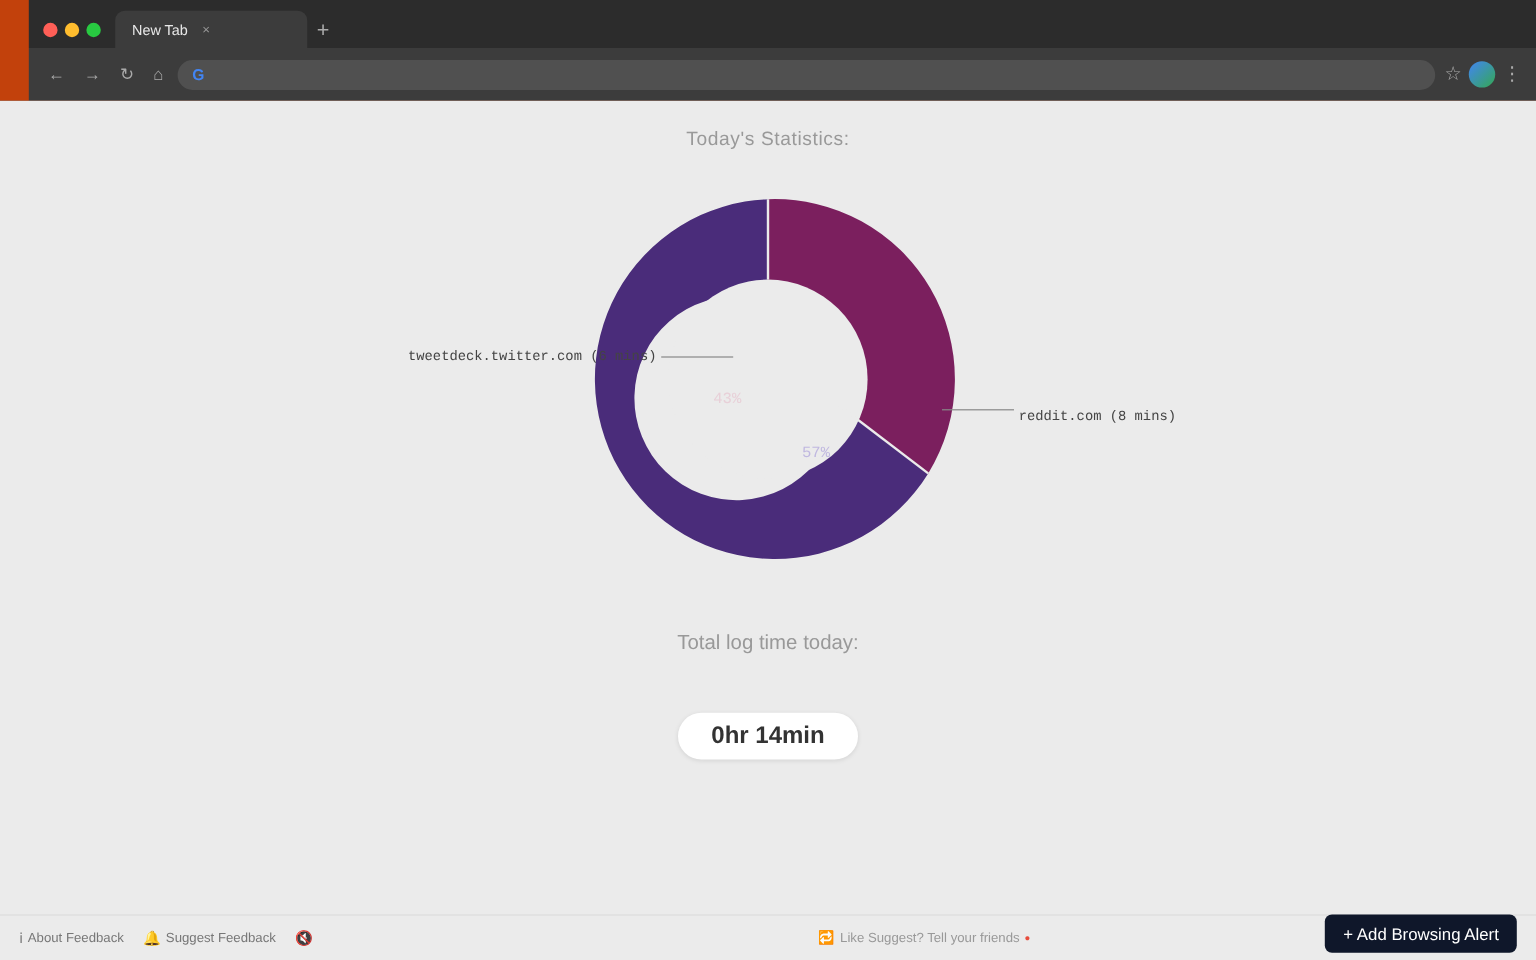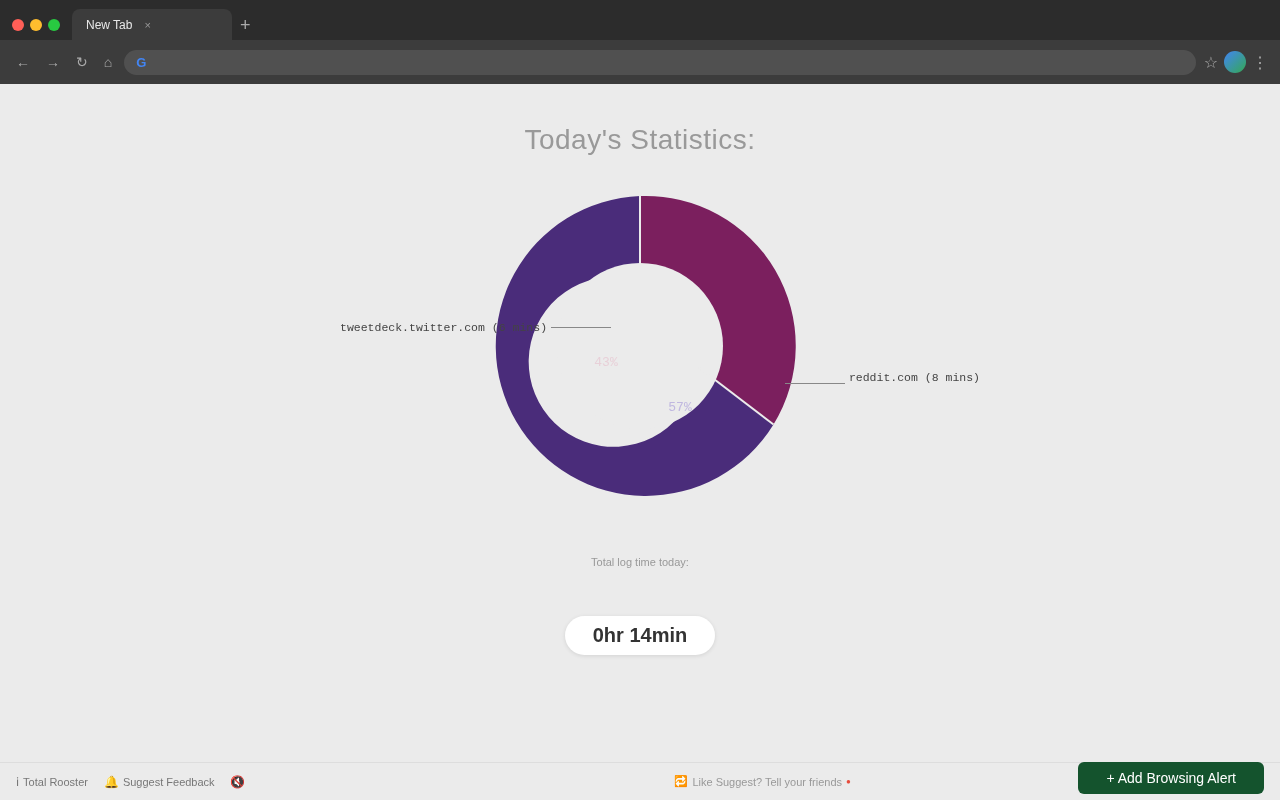--- a/index.html
+++ b/index.html
@@ -9,20 +9,21 @@
       font-family: -apple-system, BlinkMacSystemFont, 'Segoe UI', sans-serif;
       width: 1280px;
       height: 800px;
       overflow: hidden;
     }
 
     
     .browser-chrome {
       background: #c2410c;
       width: 100%;
+      padding-left: 24px;
     }
 
     .title-bar {
       display: flex;
       align-items: center;
       padding: 10px 12px 0;
       background: #2c2c2c;
       height: 40px;
     }
 
@@ -152,23 +153,23 @@
       width: 100%;
       height: calc(800px - 40px - 44px);
       position: relative;
       display: flex;
       flex-direction: column;
       align-items: center;
     }
 
     .page-title {
       color: #999;
-      font-size: 28px;
+      font-size: 16px;
       font-weight: 300;
-      margin-top: 40px;
+      margin-top: 24px;
       letter-spacing: 0.5px;
     }
 
     
     .chart-container {
       position: relative;
       width: 340px;
       height: 340px;
       margin-top: 20px;
       font-family: Liberation Mono, monospace;
@@ -192,41 +193,41 @@
     }
 
     .chart-label-right {
       position: absolute;
       right: -170px;
       top: 195px;
       font-size: 11.5px;
       color: #444;
       white-space: nowrap;
       display: flex;
-      align-items: flex-end;
+      align-items: flex-start;
       gap: 4px;
     }
 
     .label-line-left {
       width: 60px;
       height: 1px;
       background: #888;
       display: inline-block;
     }
 
     .label-line-right {
       width: 60px;
       height: 1px;
       background: #888;
       display: inline-block;
     }
 
     .total-log-label {
       color: #999;
-      font-size: 11px;
+      font-size: 17px;
       margin-bottom: 6px;
     }
 
     .total-log-time {
       background: white;
       border-radius: 20px;
       padding: 8px 28px;
       font-size: 20px;
       font-weight: 600;
       color: #333;
@@ -274,25 +275,25 @@
 
     .footer-dot {
       color: #e74c3c;
       font-size: 8px;
     }
 
     .add-alert-btn {
       position: absolute;
       right: 16px;
       bottom: 6px;
-      background: #14532d;
+      background: #0f172a;
       color: white;
       border: none;
       border-radius: 6px;
-      padding: 8px 28px;
+      padding: 8px 15px;
       font-size: 14px;
       font-weight: 500;
       cursor: pointer;
       display: flex;
       align-items: center;
       gap: 6px;
     }
   </style>
 </head>
 <body>
@@ -378,21 +379,21 @@
   </div>
 
   <div style="margin-top: 40px; display: flex; flex-direction: column; align-items: center;">
     <span class="total-log-label">Total log time today:</span>
     <div class="total-log-time">0hr 14min</div>
   </div>
 
   <div class="footer-bar">
     <div class="footer-item">
       <span class="footer-icon">ℹ</span>
-      <span>Total Rooster</span>
+      <span>About Feedback</span>
     </div>
     <div class="footer-item">
       <span class="footer-icon">🔔</span>
       <span>Suggest Feedback</span>
     </div>
     <div class="footer-item">
       <span class="footer-icon">🔇</span>
     </div>
 
     <div class="footer-center">

